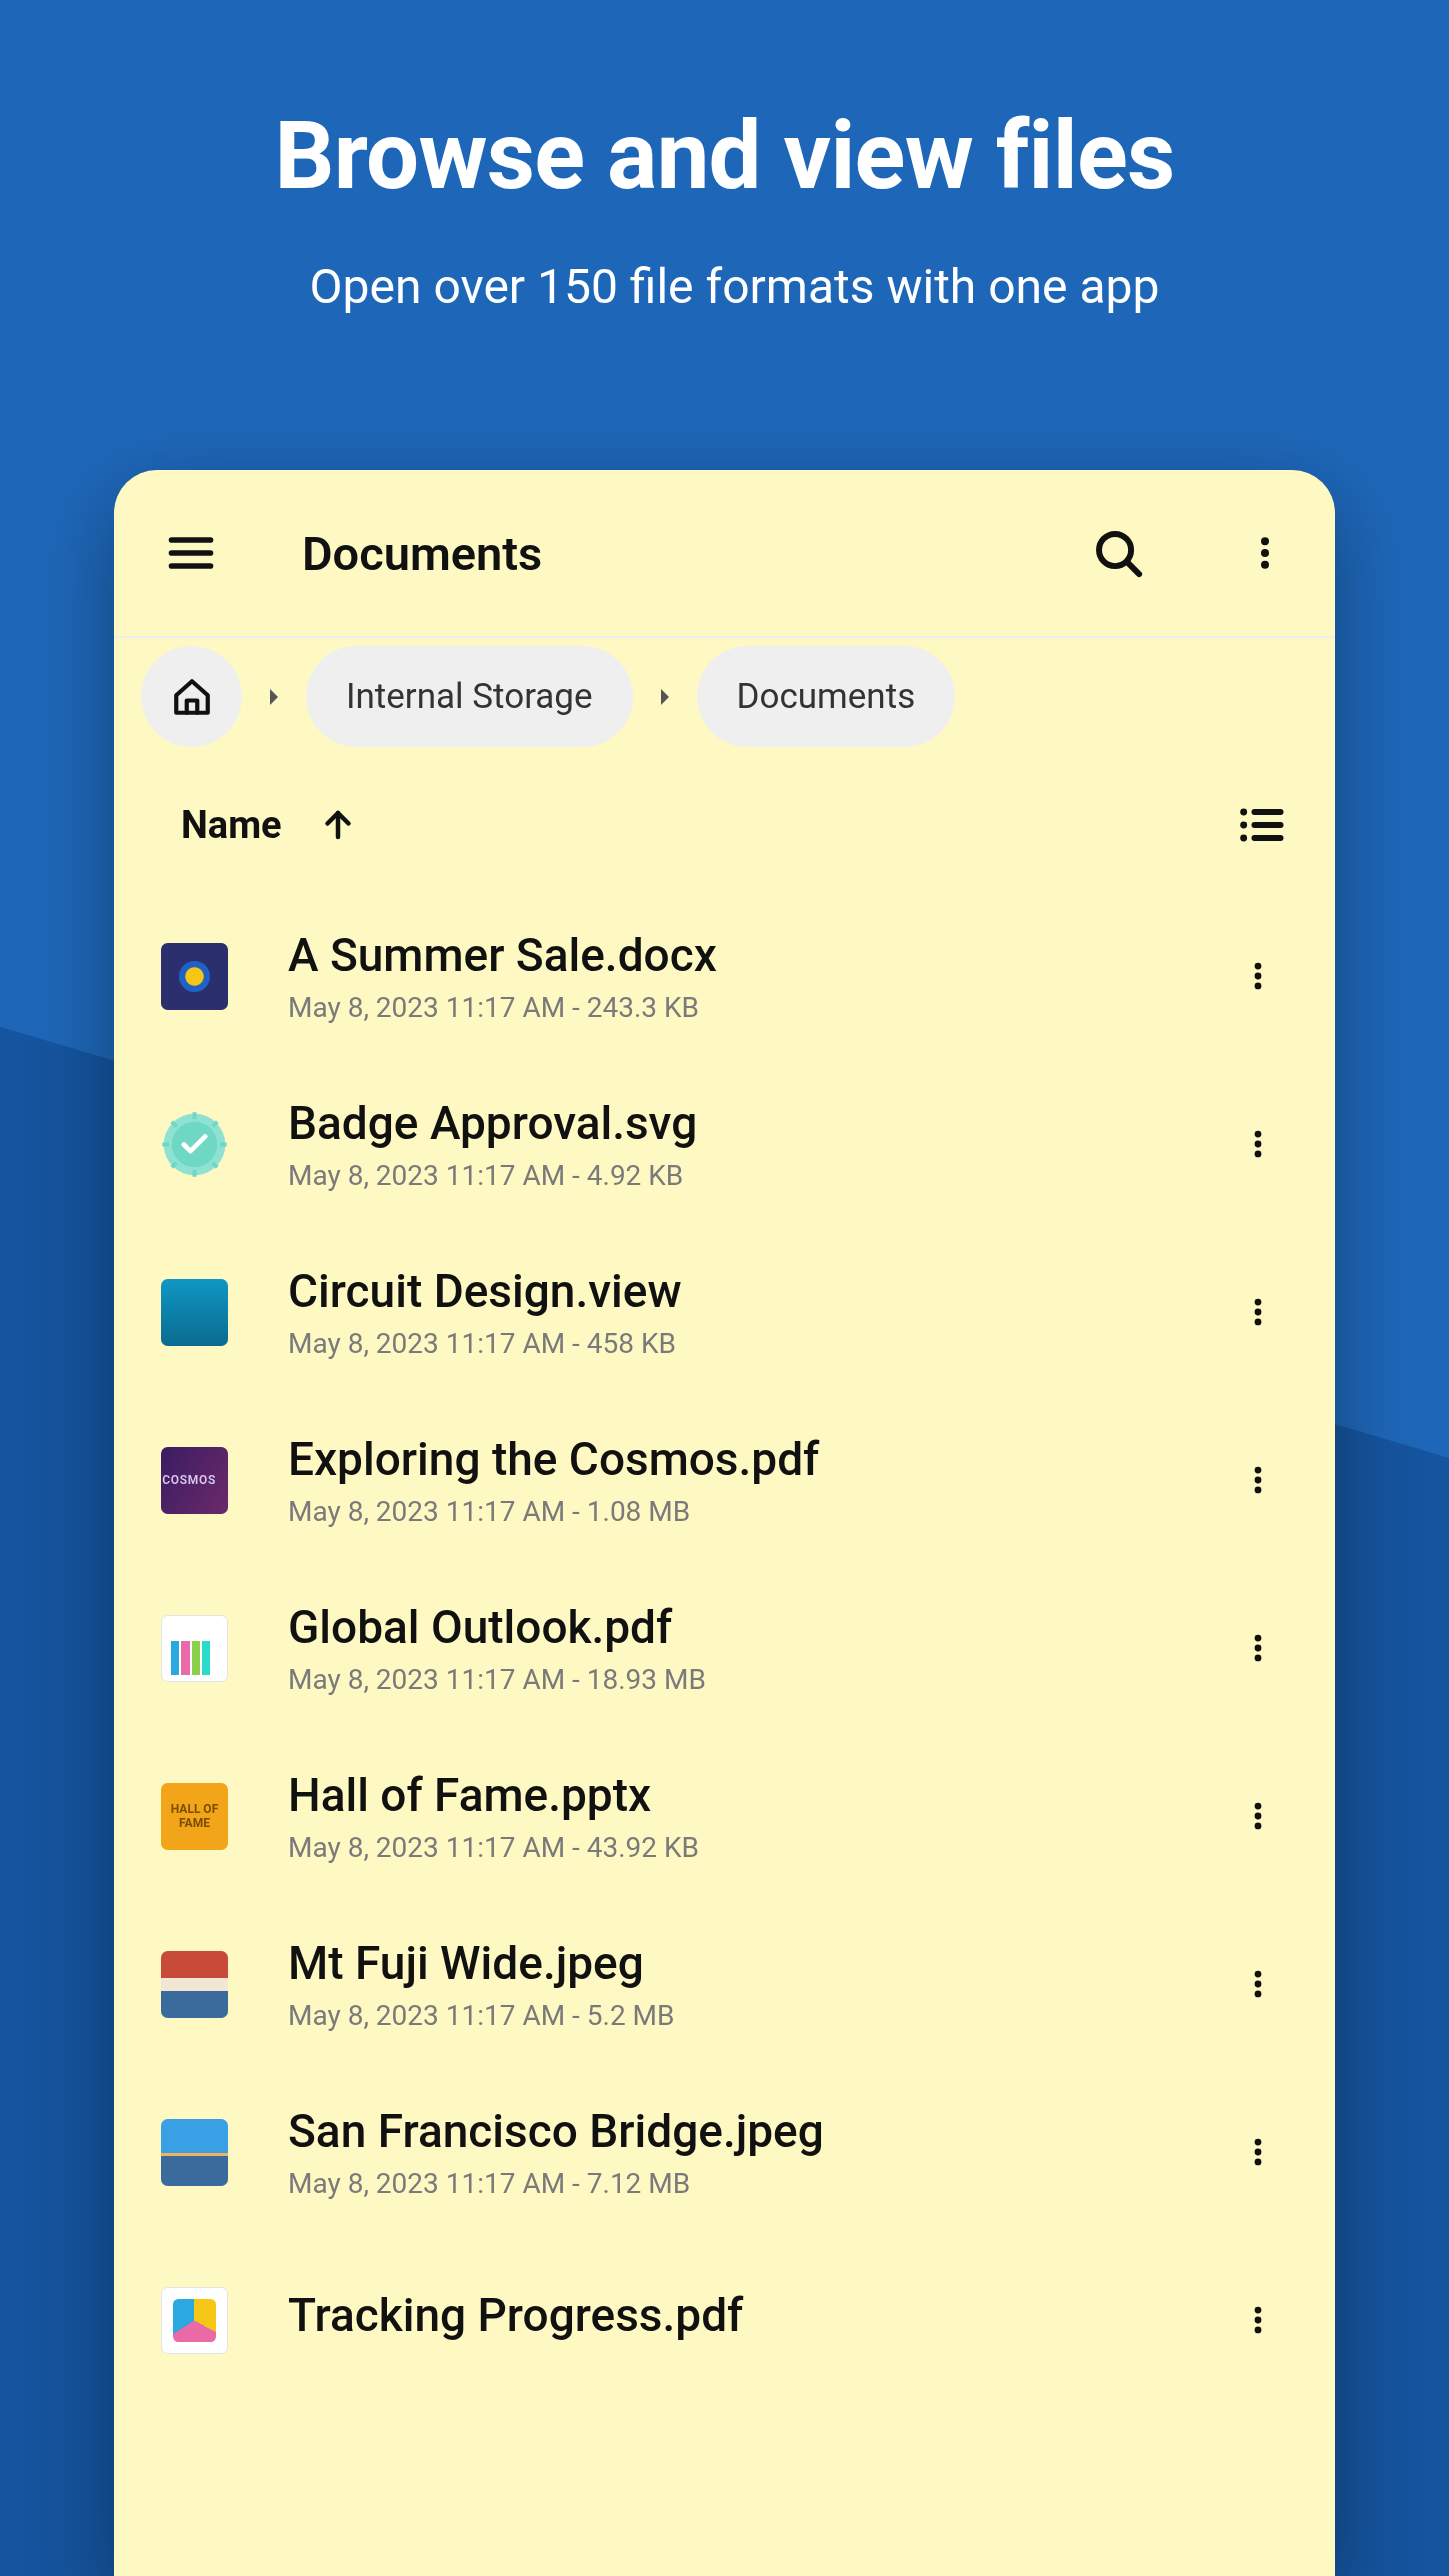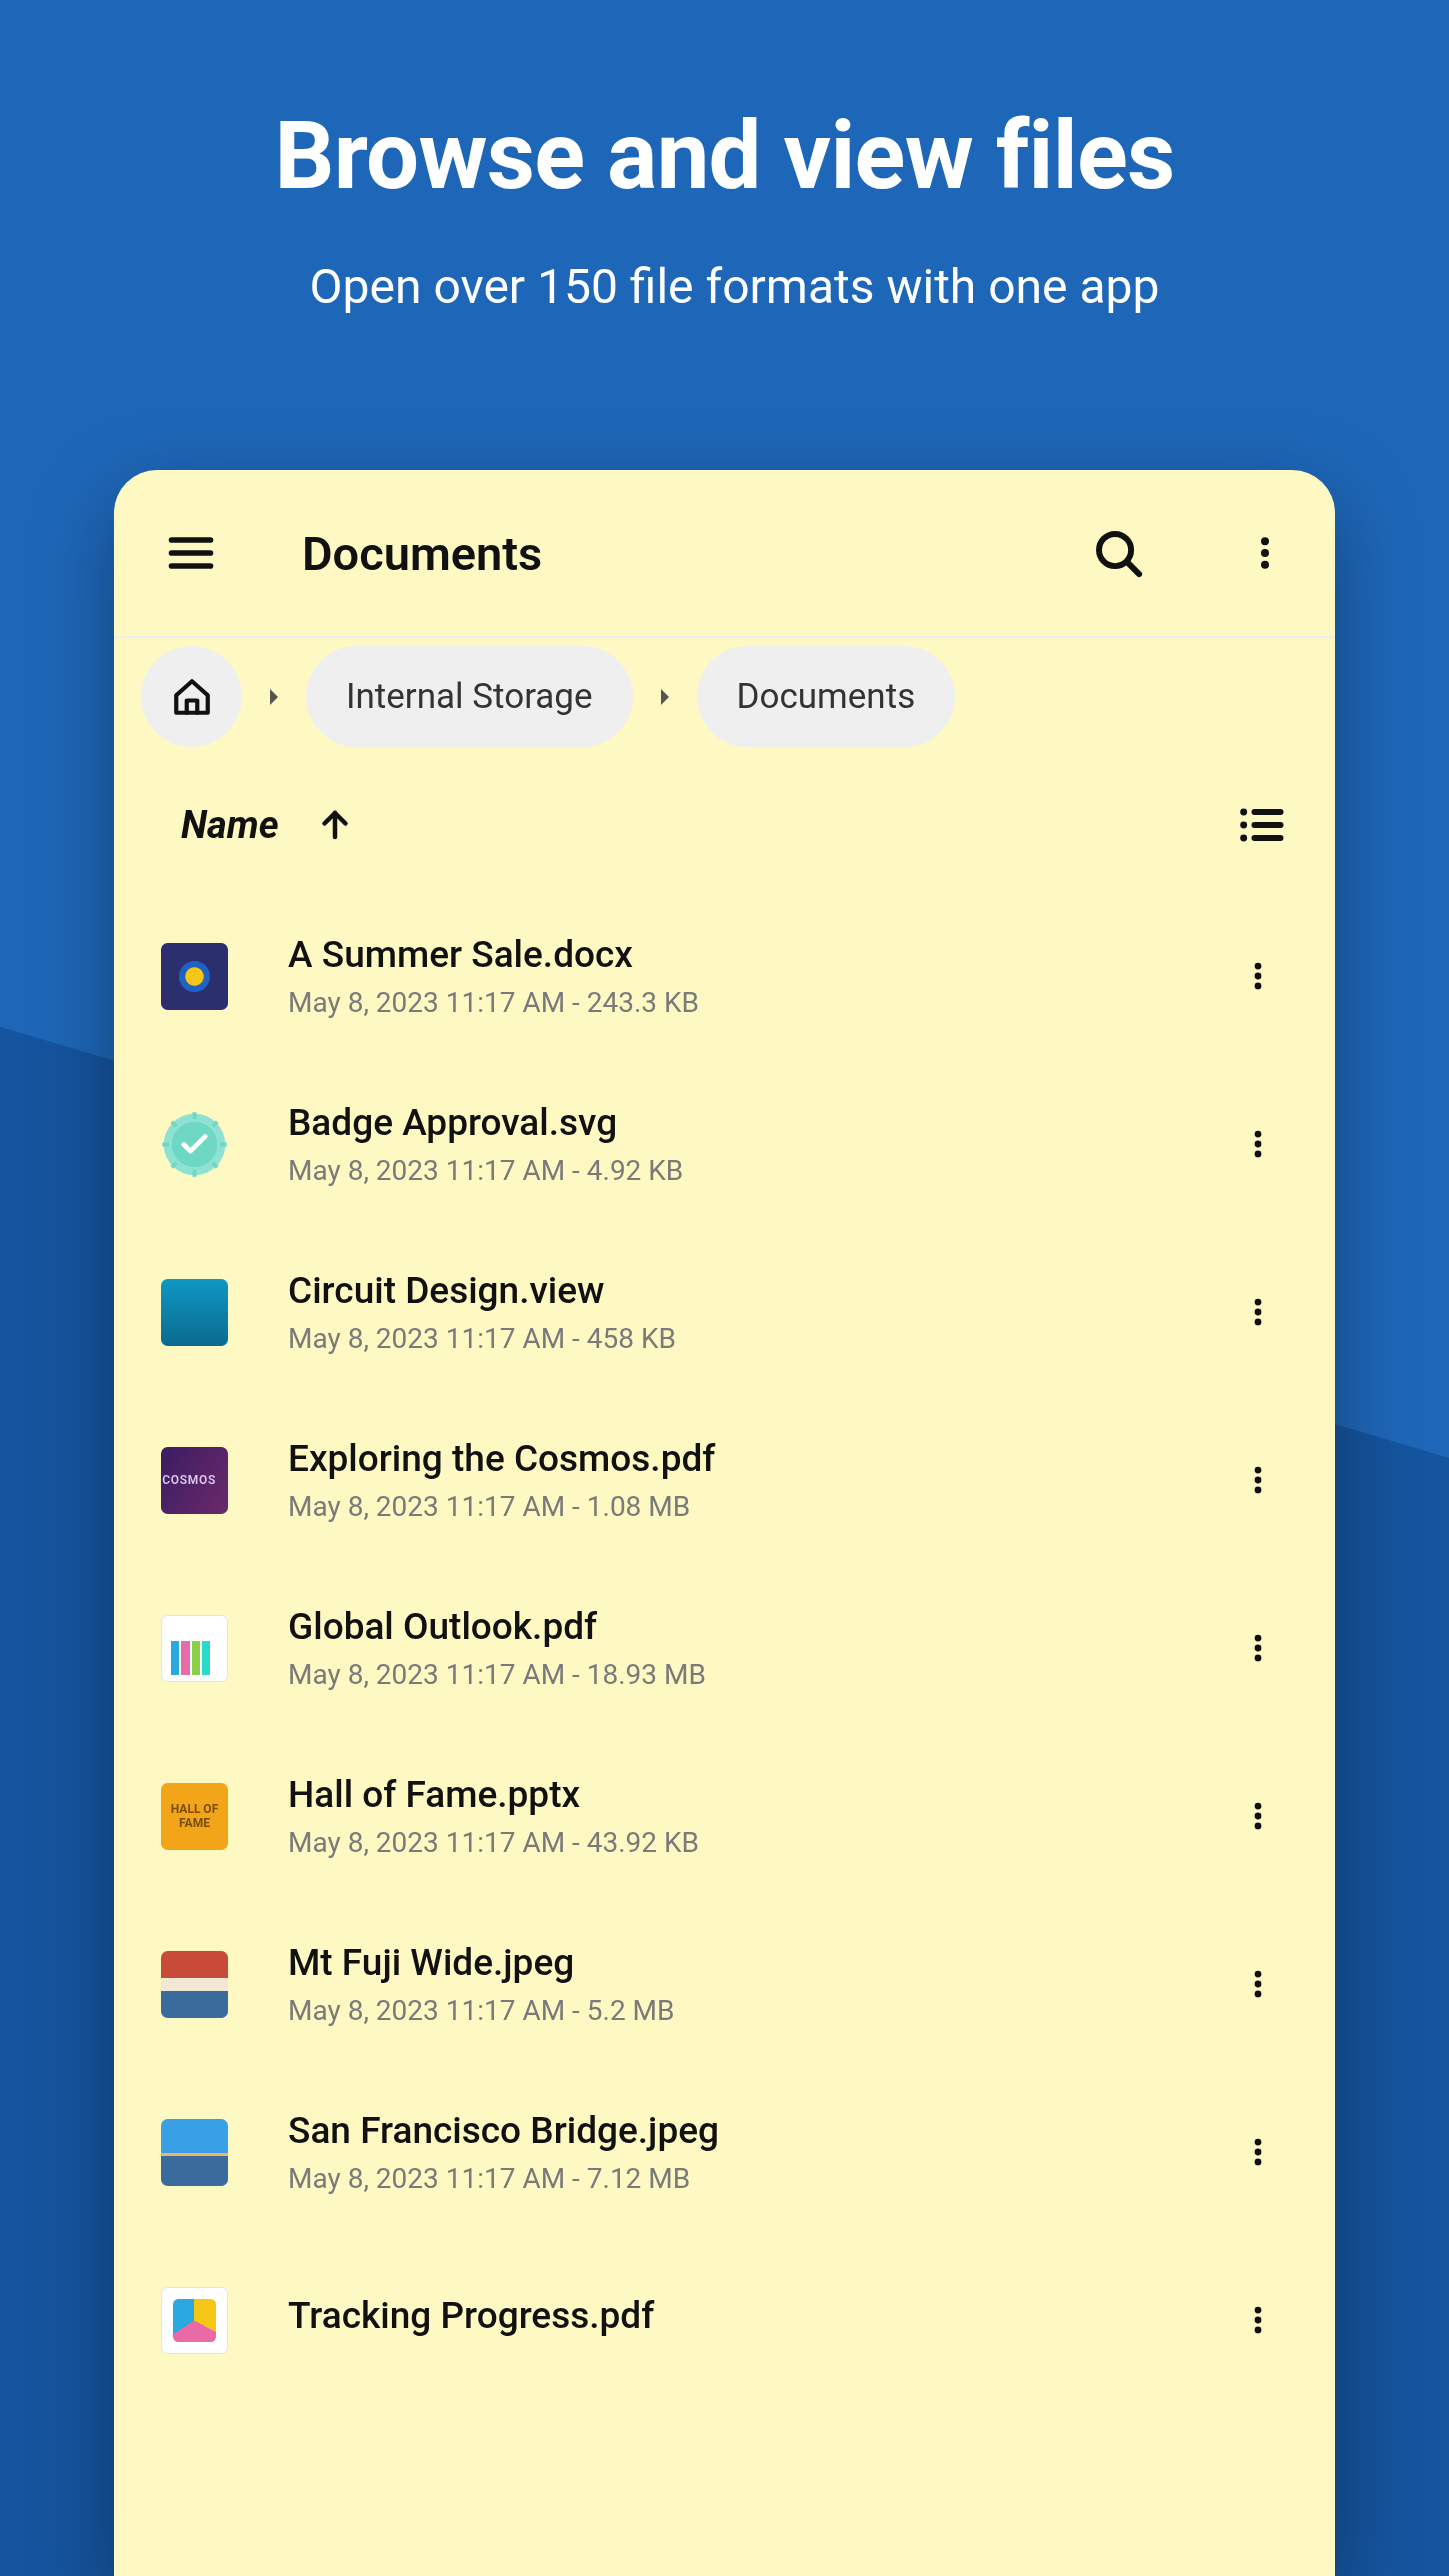--- a/index.html
+++ b/index.html
@@ -99,41 +99,40 @@
     justify-content: space-between;
     padding: 27px 47px 40px 67px;
   }
   .sort-left {
     display: flex;
     align-items: center;
     gap: 38px;
     font-size: 38px;
     font-weight: 700;
     color: #111;
-    font-style: italic;
   }
   .view-toggle { width: 54px; height: 54px; display:flex; align-items:center; justify-content:center; }
   
   .file-list { padding: 0 27px 0 47px; }
   .file-row {
     display: flex;
     align-items: center;
     height: 168px;
   }
   .thumb {
     width: 67px; height: 67px;
     border-radius: 6.7px;
     flex-shrink: 0;
     margin-right: 60px;
     display:flex; align-items:center; justify-content:center;
     overflow:hidden;
   }
   .file-text { flex: 1; min-width: 0; }
   .file-name {
-    font-size: 37px;
+    font-size: 46px;
     color: #111;
     font-weight: 500;
     margin-bottom: 9.4px;
     white-space: nowrap;
     overflow: hidden;
     text-overflow: ellipsis;
   }
   .file-meta {
     font-size: 28px;
     color: #7a7a7a;

